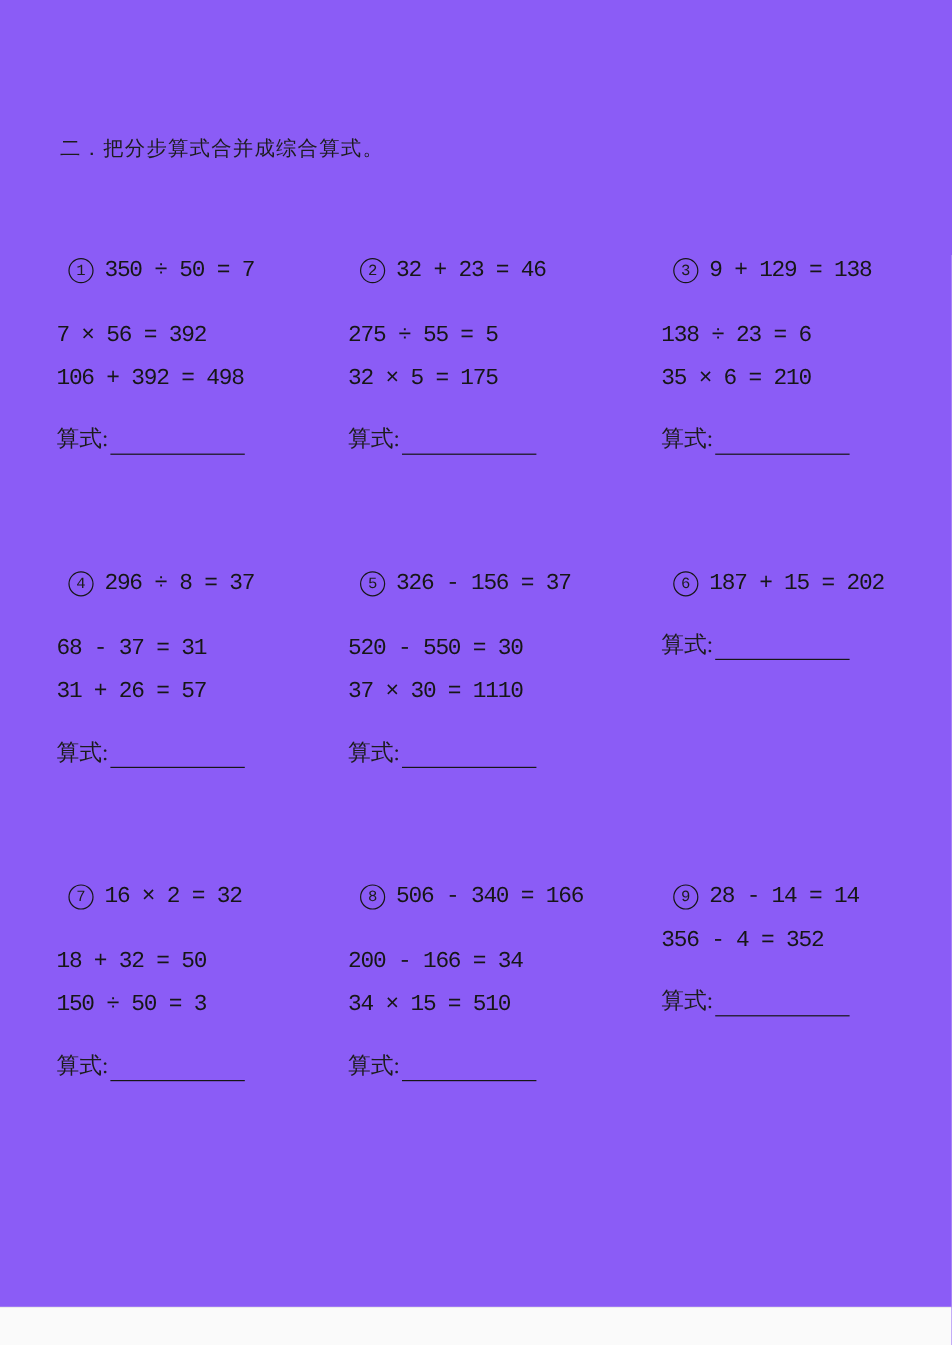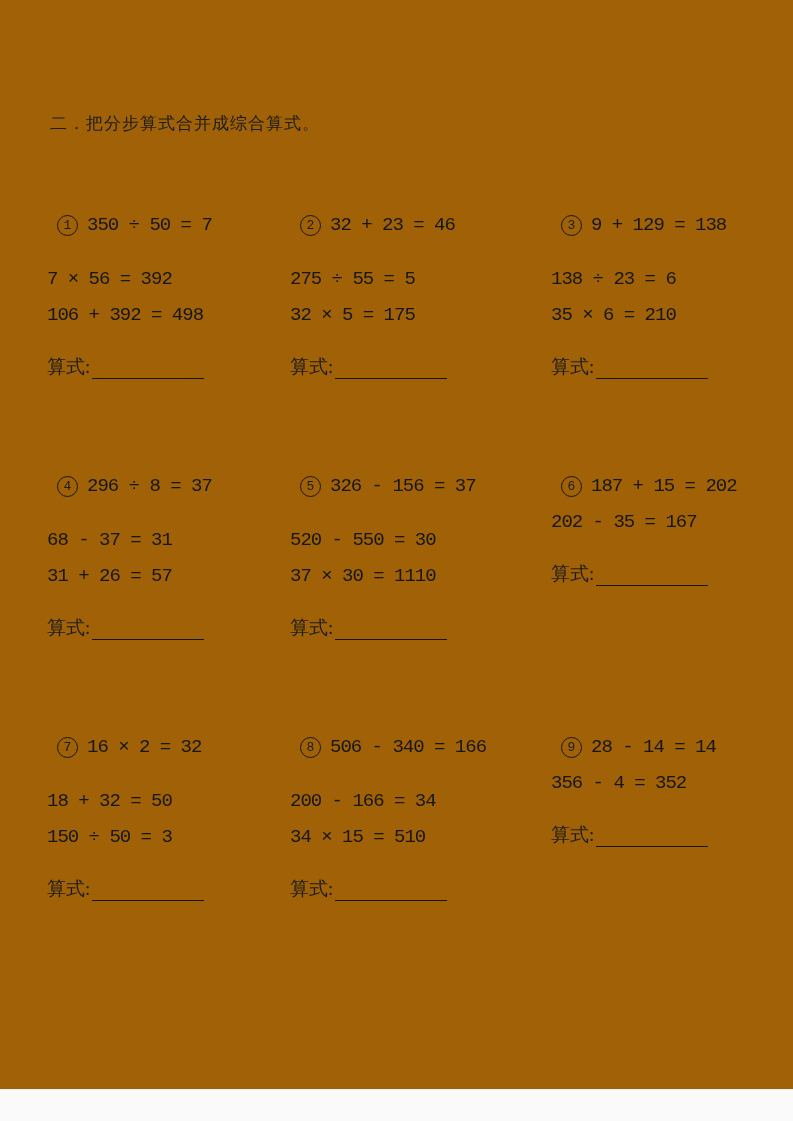--- a/index.html
+++ b/index.html
@@ -1,20 +1,20 @@
 <!DOCTYPE html>
 <html><head>
 <meta charset="utf-8">
 <style>
   html, body { margin: 0; padding: 0; }
   #screen {
     position: relative;
     width: 793px;
     height: 1121px;
-    background: #a16207;
+    background: #8b5cf6;
     overflow: hidden;
     color: #1c1c1c;
     font-family: "Liberation Serif", serif;
   }
   .section-title {
     position: absolute;
     left: 50px;
     top: 112px;
     font-size: 17px;
     font-weight: 500;
@@ -177,21 +177,20 @@
         <span class="answer-label">算式:</span>
         <span class="answer-blank"></span>
       </div>
     </div>
 
     <div class="cell">
       <div class="line first">
         <span class="num-badge">6</span>
         <span class="eq">187 + 15 = 202</span>
       </div>
-      <div class="line third indent"><span class="eq">202 - 35 = 167</span></div>
       <div class="answer-line">
         <span class="answer-label">算式:</span>
         <span class="answer-blank"></span>
       </div>
     </div>
 
     <div class="cell">
       <div class="line first">
         <span class="num-badge">7</span>
         <span class="eq">16 × 2 = 32</span>

